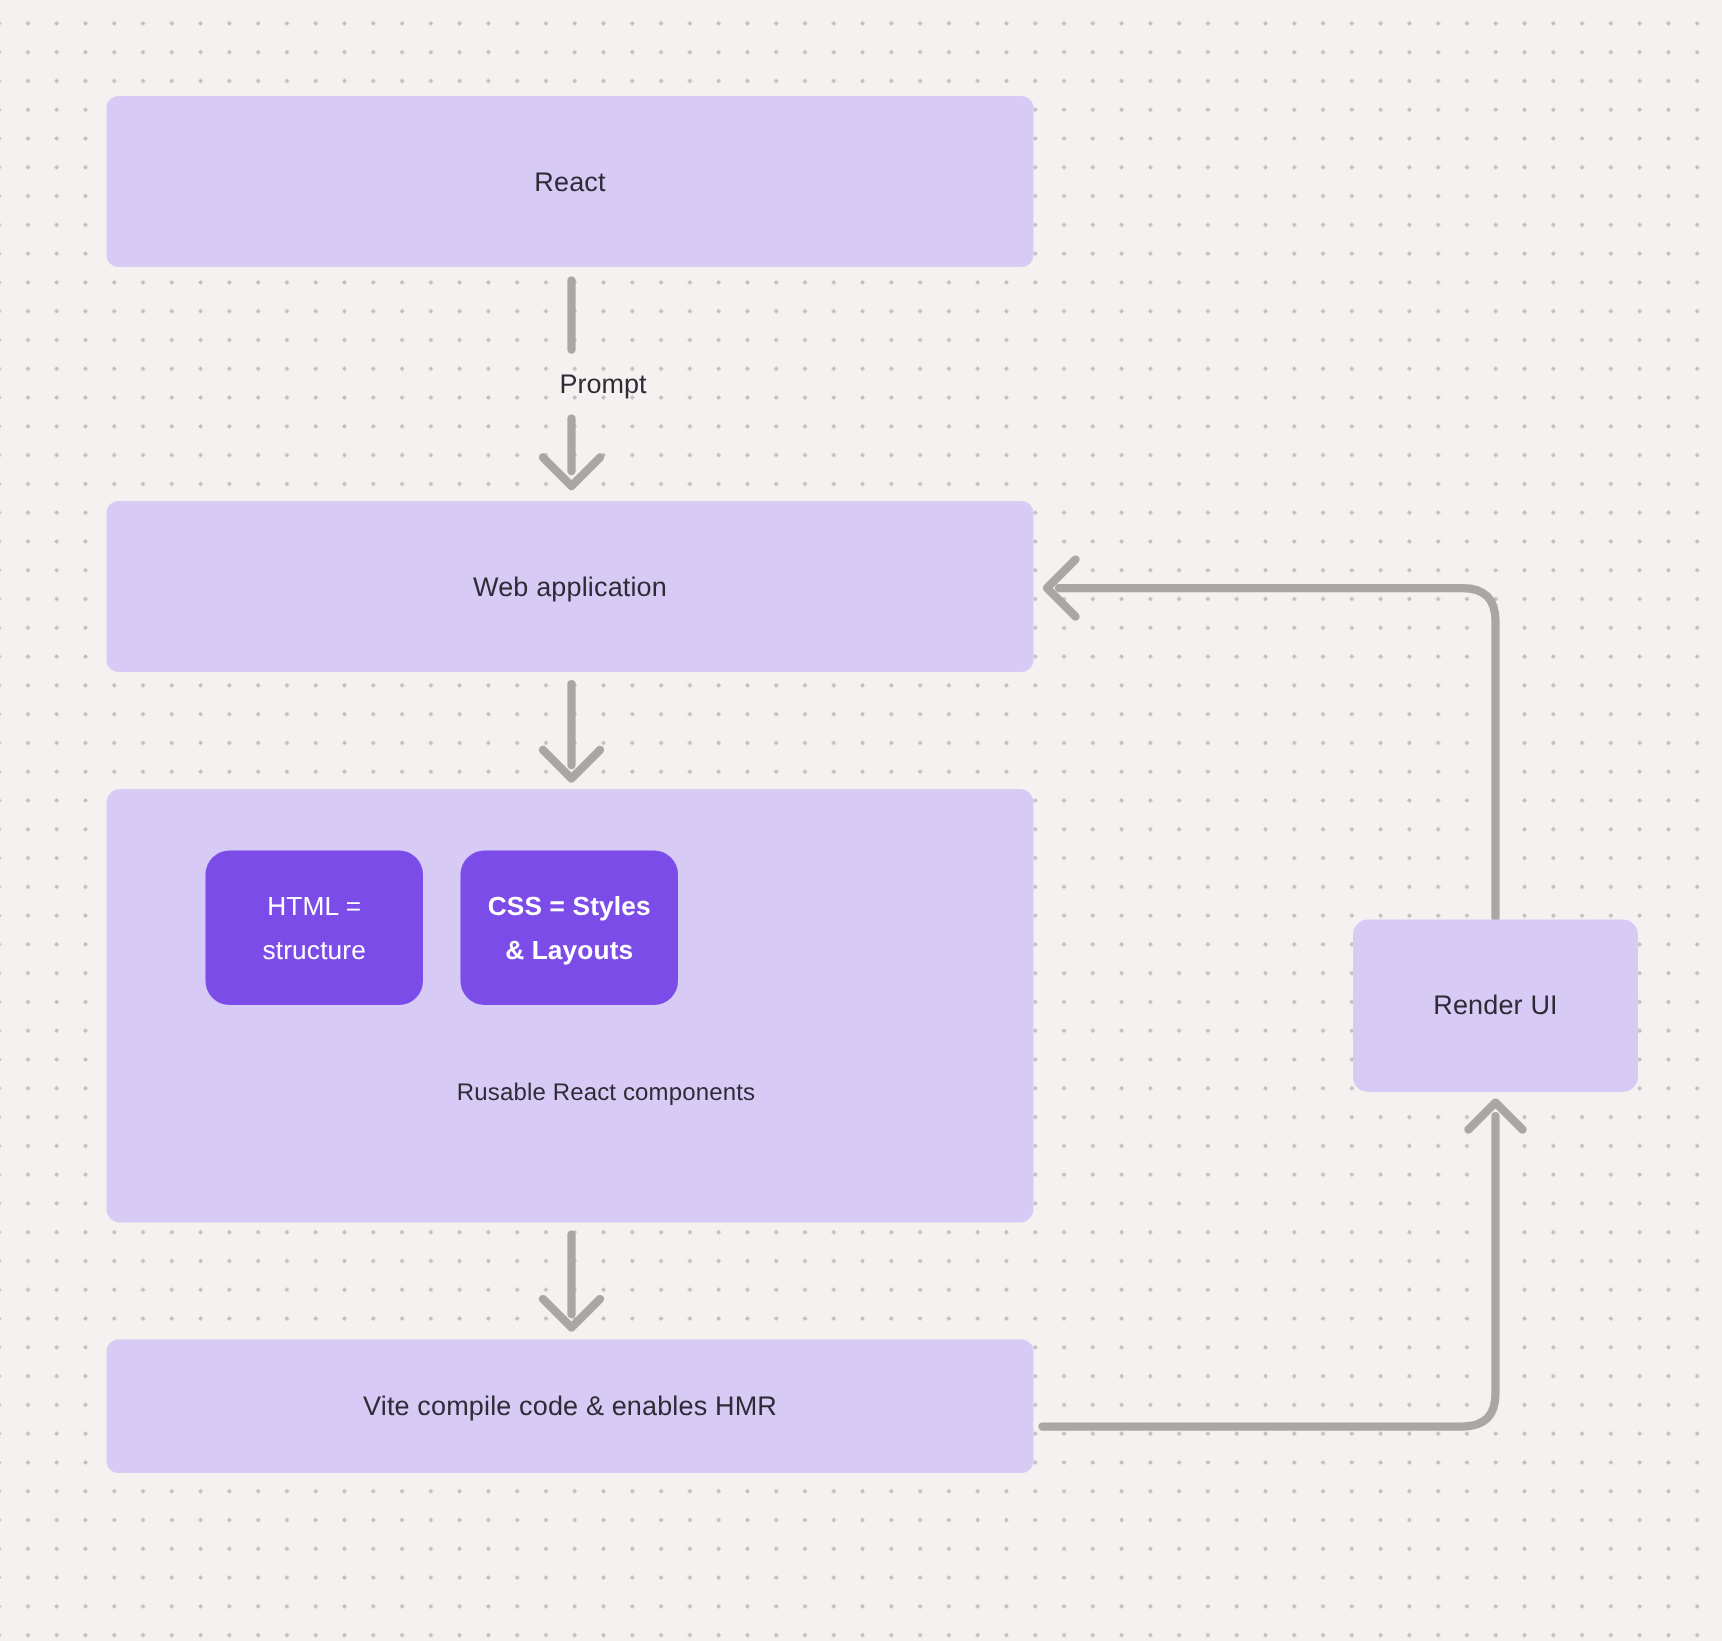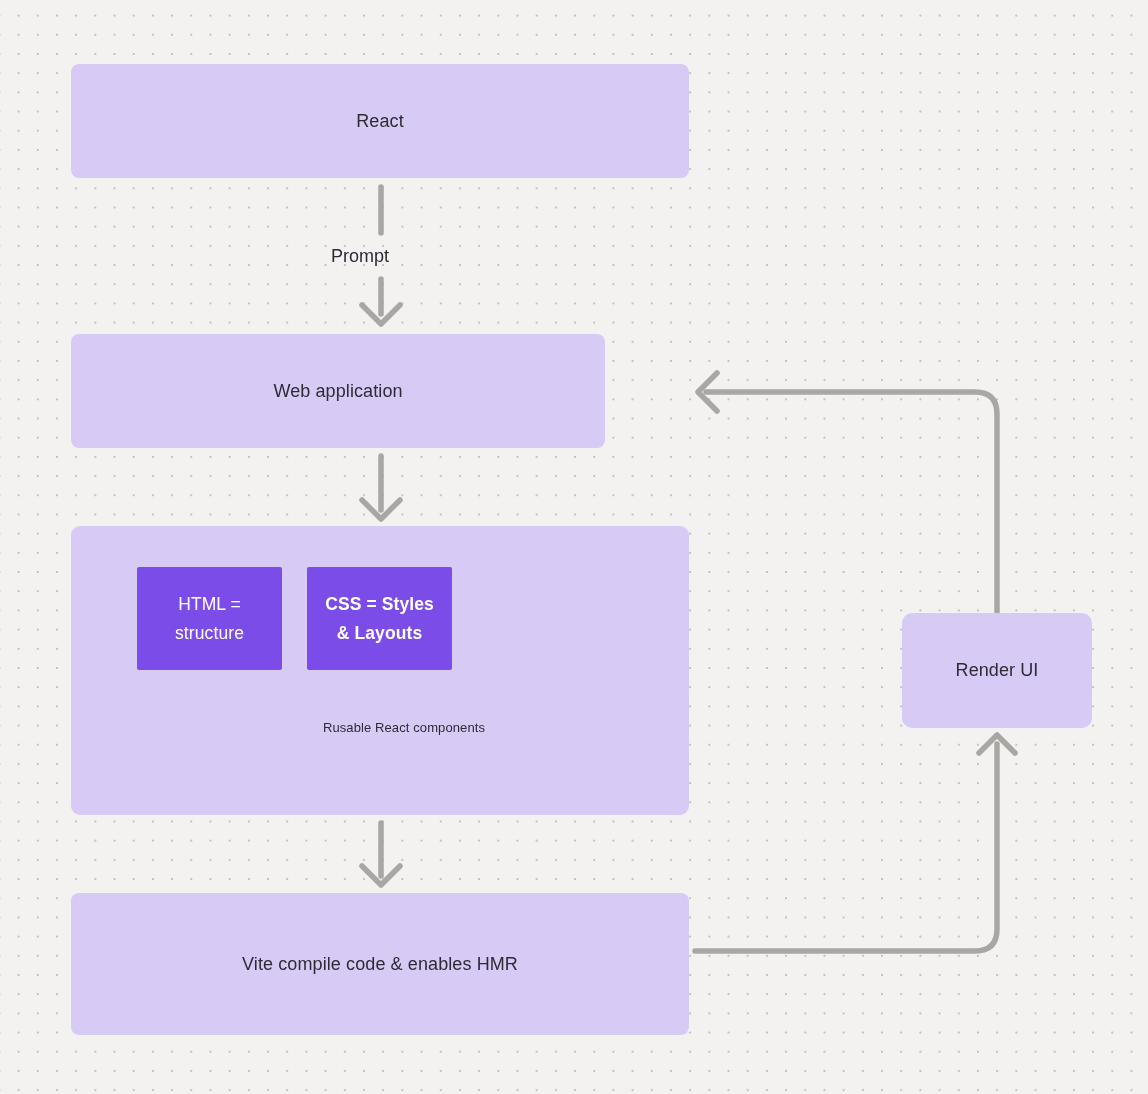--- a/index.html
+++ b/index.html
@@ -45,59 +45,59 @@
     border-radius: 8px;
     display: flex;
     align-items: center;
     justify-content: center;
     color: var(--text);
     font-size: 18px;
     letter-spacing: 0.1px;
     text-align: center;
   }
   .node--user          { left: 71px;  top: 64px;  width: 618px; height: 114px; }
-  .node--webapp        { left: 71px;  top: 334px; width: 534px; height: 114px; }
+  .node--webapp        { left: 71px;  top: 334px; width: 618px; height: 114px; }
   .node--group         { left: 71px;  top: 526px; width: 618px; height: 289px; border-radius: 9px; }
-  .node--vite          { left: 71px;  top: 893px; width: 618px; height: 142px; text-align: right; }
+  .node--vite          { left: 71px;  top: 893px; width: 618px; height: 89px; text-align: right; }
   .node--render        { left: 902px; top: 613px; width: 190px; height: 115px; border-radius: 10px; text-align: center; }
   .chip {
     position: absolute;
     top: 41px;
     width: 145px;
     height: 103px;
     background: var(--accent-fill);
-    border-radius: 2px;
+    border-radius: 16px;
     color: var(--accent-text);
     font-size: 17.5px;
     line-height: 29px;
     display: flex;
     align-items: center;
     justify-content: center;
     text-align: center;
     padding: 0 14px;
   }
   .chip--html { left: 66px; }
   .chip--css  { left: 236px; font-weight: bold; }
   .chip--js   { left: 406px; }
   .group-label {
     position: absolute;
     left: 0;
     right: 0;
     top: 194px;
     text-align: center;
     color: var(--text);
-    font-size: 13px;
+    font-size: 16px;
     padding-left: 48px;
   }
   .edge-label {
     position: absolute;
     left: 331px;
     top: 246px;
     width: 100px;
-    text-align: left;
+    text-align: right;
     color: var(--text);
     font-size: 18px;
   }
 </style>
 </head>
 <body>
 
 <div class="canvas">
 
   <svg class="edges" width="1148" height="1094" viewBox="0 0 1148 1094">

